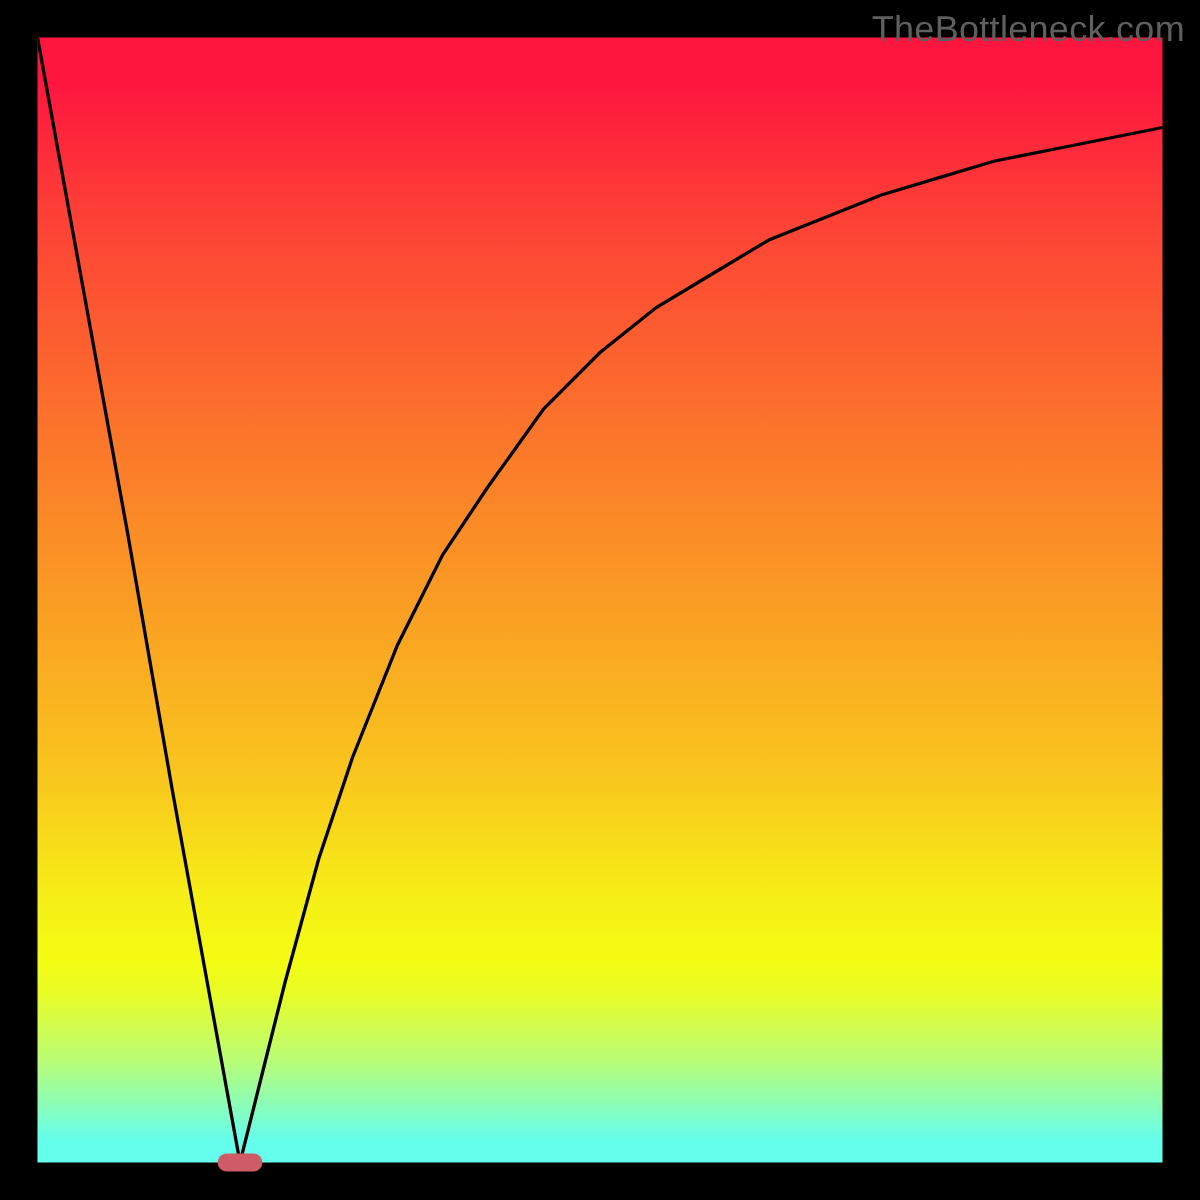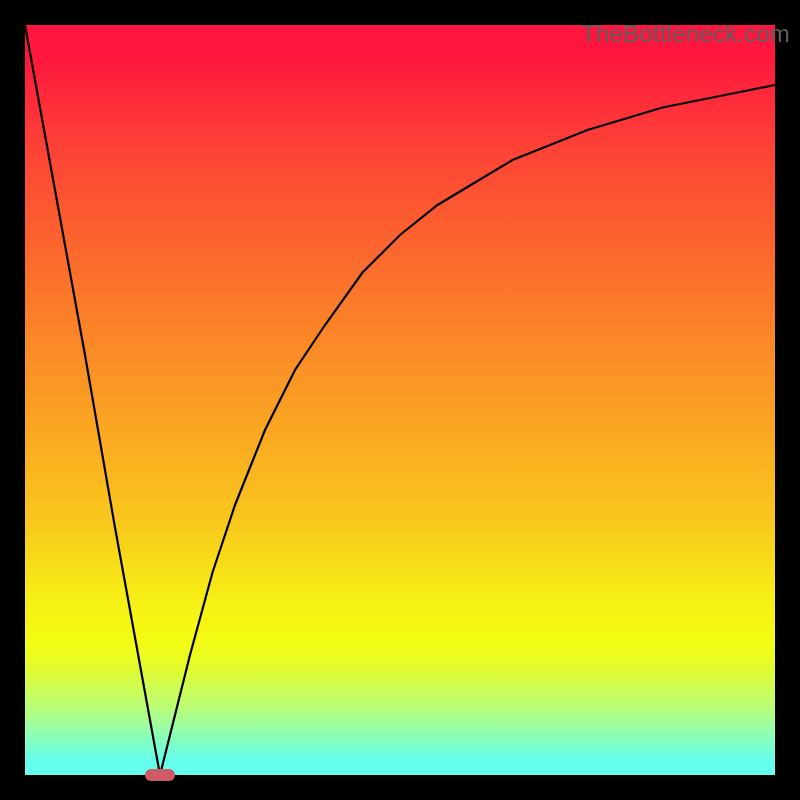--- a/index.html
+++ b/index.html
@@ -32,21 +32,21 @@
       #f6ed16 76%,
       #f4fc13 82%,
       #e8fc26 85%,
       #b9fd77 91%,
       #65feed 98%,
       #65feed 100%
     );
   }
   .watermark {
     position: absolute;
-    top: 20px;
+    top: 6px;
     right: 10px;
     color: #5f5f5f;
     font-size: 24px;
     font-weight: 500;
     letter-spacing: 0.2px;
     user-select: none;
   }
   svg.curve {
     position: absolute;
     left: 0;

